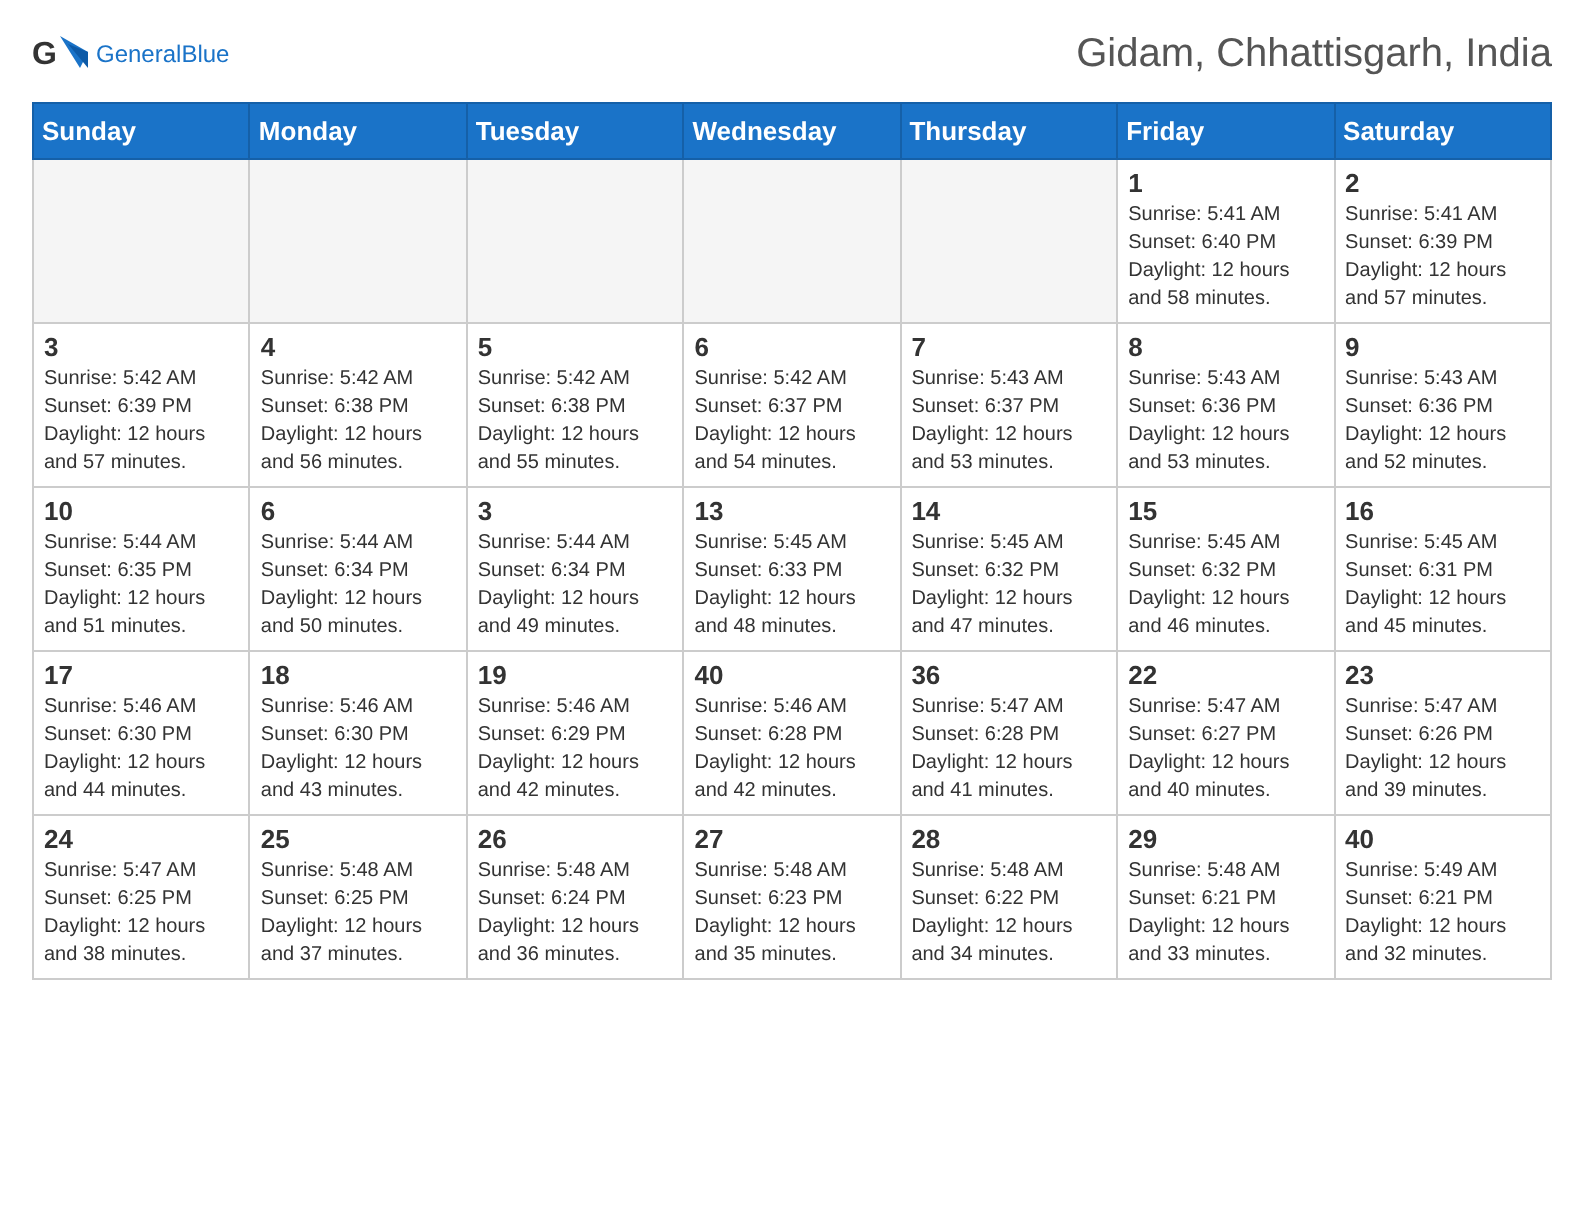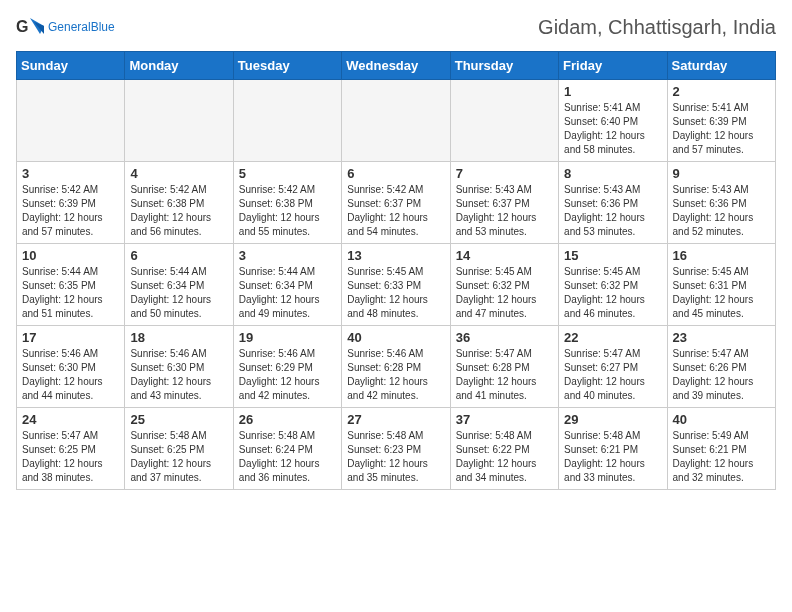--- a/index.html
+++ b/index.html
@@ -294,21 +294,21 @@
 Sunset: 6:24 PM
 Daylight: 12 hours and 36 minutes.</div>
         </td>
         <td>
           <span class="day-number">27</span>
           <div class="day-info" style="white-space: pre-line;">Sunrise: 5:48 AM
 Sunset: 6:23 PM
 Daylight: 12 hours and 35 minutes.</div>
         </td>
         <td>
-          <span class="day-number">37</span>
+          <span class="day-number">28</span>
           <div class="day-info" style="white-space: pre-line;">Sunrise: 5:48 AM
 Sunset: 6:22 PM
 Daylight: 12 hours and 34 minutes.</div>
         </td>
         <td>
           <span class="day-number">29</span>
           <div class="day-info" style="white-space: pre-line;">Sunrise: 5:48 AM
 Sunset: 6:21 PM
 Daylight: 12 hours and 33 minutes.</div>
         </td>

